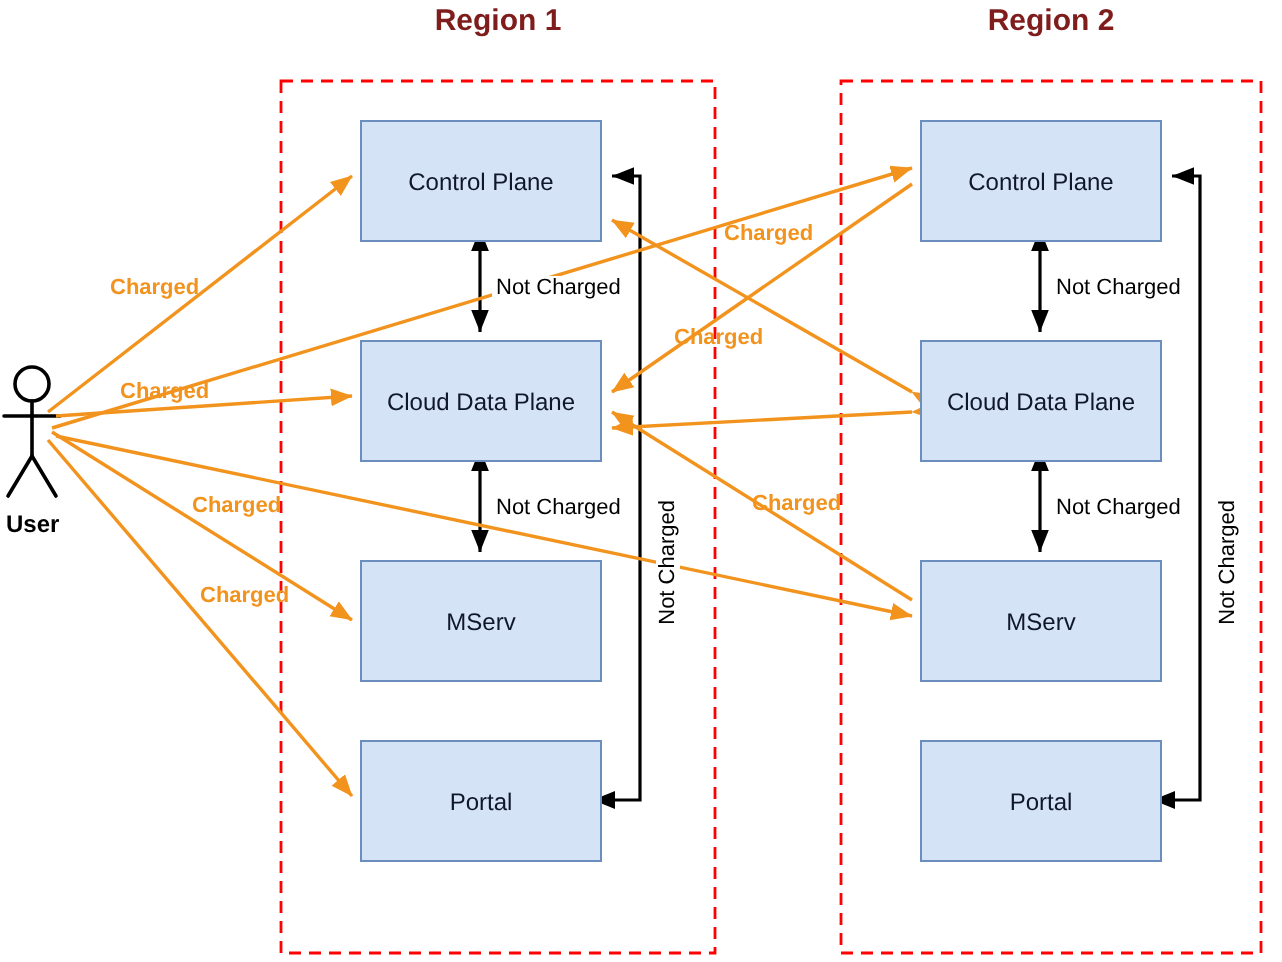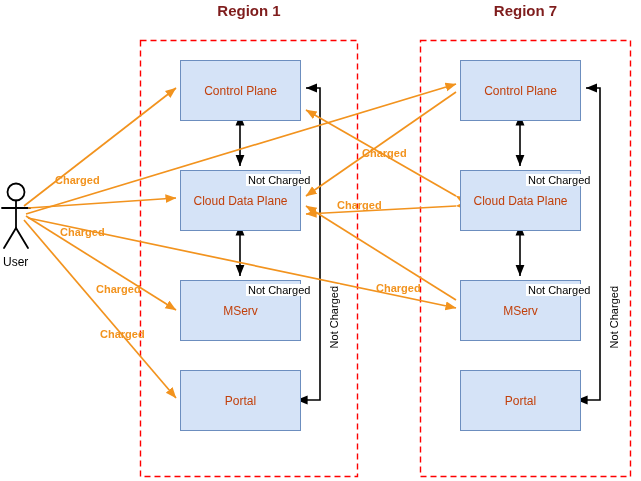--- a/index.html
+++ b/index.html
@@ -35,50 +35,50 @@
     box-sizing: border-box;
     background: #d5e3f7;
     border: 1px solid #6c8ebf;
     display: flex;
     align-items: center;
     justify-content: center;
   }
   .node-label {
     font-family: "Liberation Sans", sans-serif;
     font-size: 12px;
-    color: #c2410c;
+    color: #0f172a;
     white-space: nowrap;
   }
   .edge-label {
     position: absolute;
     font-family: "Liberation Sans", sans-serif;
     font-size: 11px;
     white-space: nowrap;
     color: #000000;
     background: #ffffff;
     padding: 0 2px;
-    margin-top: 36px;
   }
   .edge-label.charged {
     color: #f2931e;
     font-weight: bold;
     background: transparent;
     padding: 0;
   }
   .edge-label.vertical {
     writing-mode: vertical-rl;
     transform: rotate(180deg);
     padding: 2px 0;
   }
   .actor-label {
     position: absolute;
     font-family: "Liberation Sans", sans-serif;
     font-size: 12px;
     color: #000000;
     white-space: nowrap;
+    font-weight: bold;
   }
 </style>
 </head>
 <body>
 
 <svg id="canvas" viewBox="0 0 641 481" xmlns="http://www.w3.org/2000/svg">
   <defs>
     <marker id="arrow-orange" markerWidth="7" markerHeight="7" refX="6.2" refY="3" orient="auto" markerUnits="strokeWidth">
       <path d="M0,0.4 L6.4,3 L0,5.6 z" fill="#f2931e"></path>
     </marker>
@@ -127,21 +127,21 @@
   <line x1="456" y1="206" x2="306" y2="214" stroke="#f2931e" stroke-width="1.7" marker-start="url(#arrow-orange)" marker-end="url(#arrow-orange)"></line>
 
   <line x1="26" y1="212" x2="460" y2="212" stroke="none" stroke-width="0"></line>
 
   <line x1="456" y1="92" x2="306" y2="196" stroke="#f2931e" stroke-width="1.7" marker-end="url(#arrow-orange)"></line>
 
   <line x1="456" y1="300" x2="306" y2="206" stroke="#f2931e" stroke-width="1.7" marker-end="url(#arrow-orange)"></line>
 </svg>
 
 <div class="region-title" style="left:140px; top:2px; width:218px;">Region 1</div>
-<div class="region-title" style="left:420px; top:2px; width:211px;">Region 7</div>
+<div class="region-title" style="left:420px; top:2px; width:211px;">Region 2</div>
 
 <div class="node-box" style="left:180px; top:60px; width:121px; height:61px;">
   <span class="node-label">Control Plane</span>
 </div>
 <div class="node-box" style="left:180px; top:170px; width:121px; height:61px;">
   <span class="node-label">Cloud Data Plane</span>
 </div>
 <div class="node-box" style="left:180px; top:280px; width:121px; height:61px;">
   <span class="node-label">MServ</span>
 </div>

